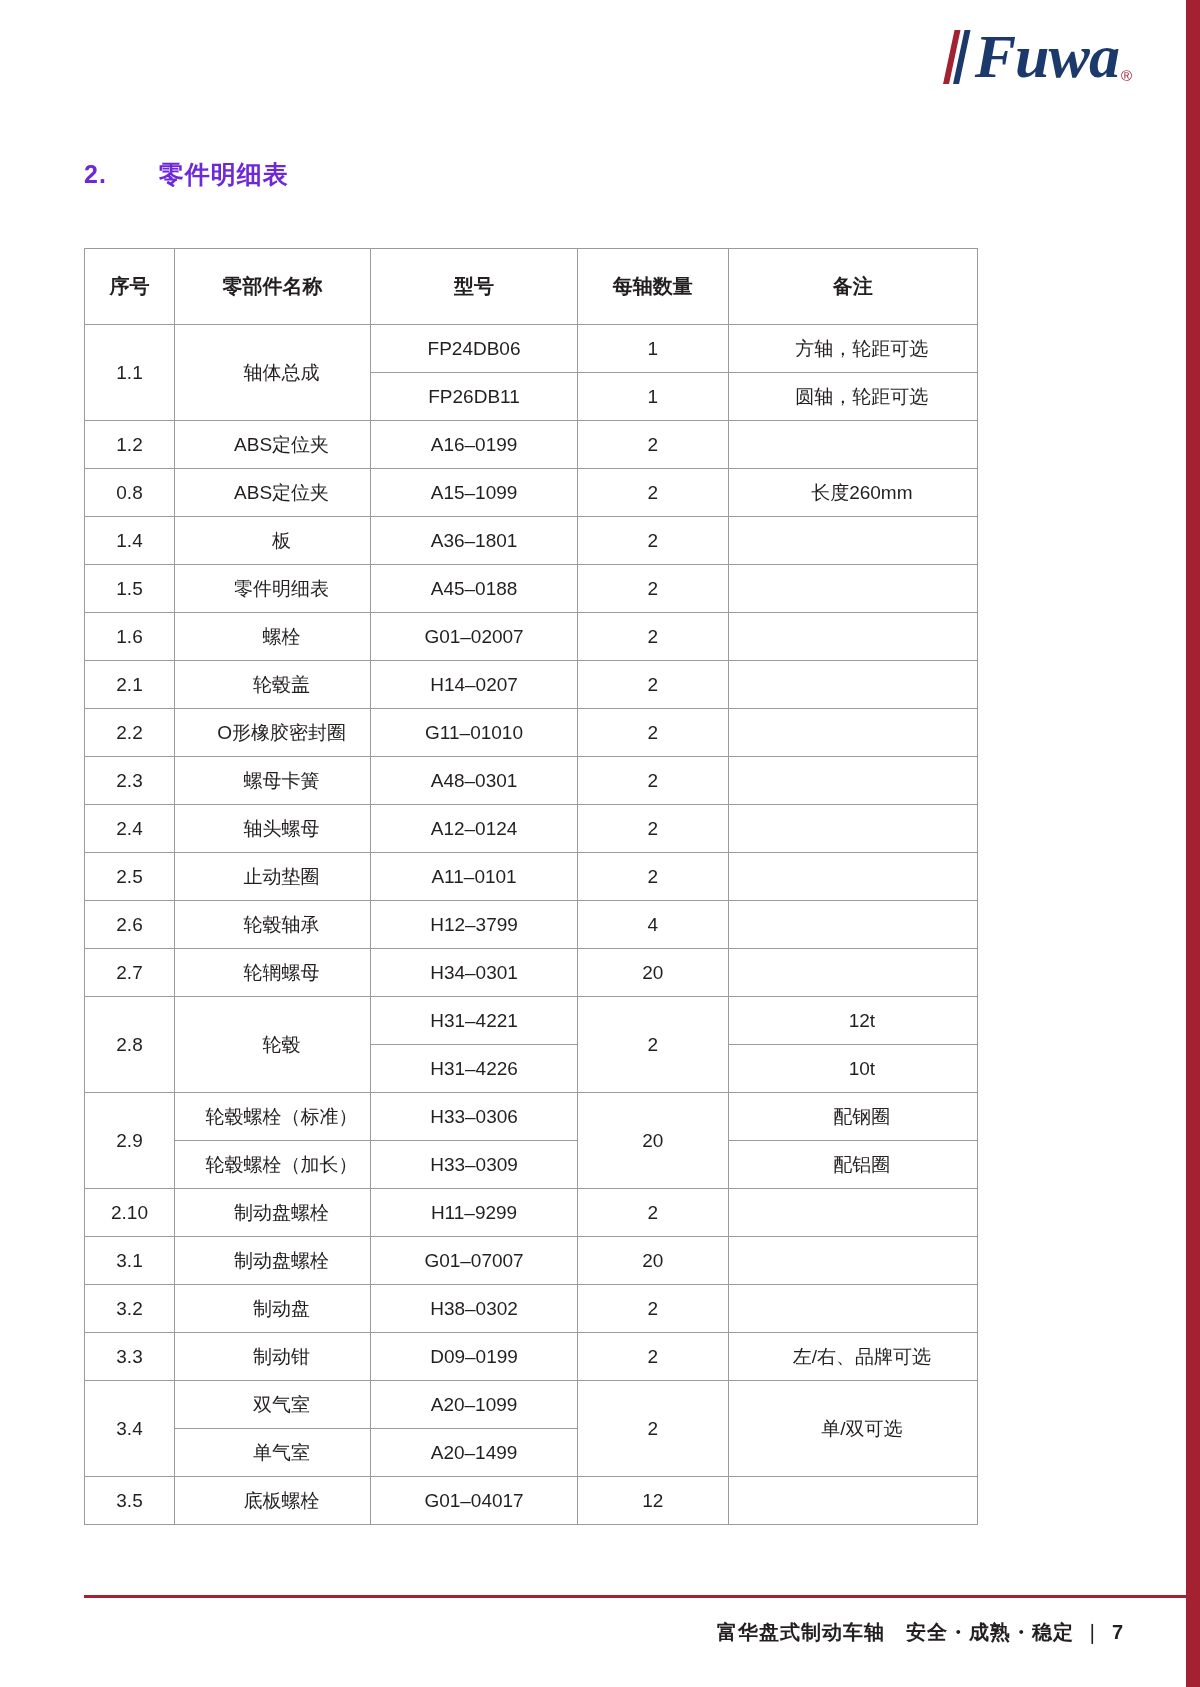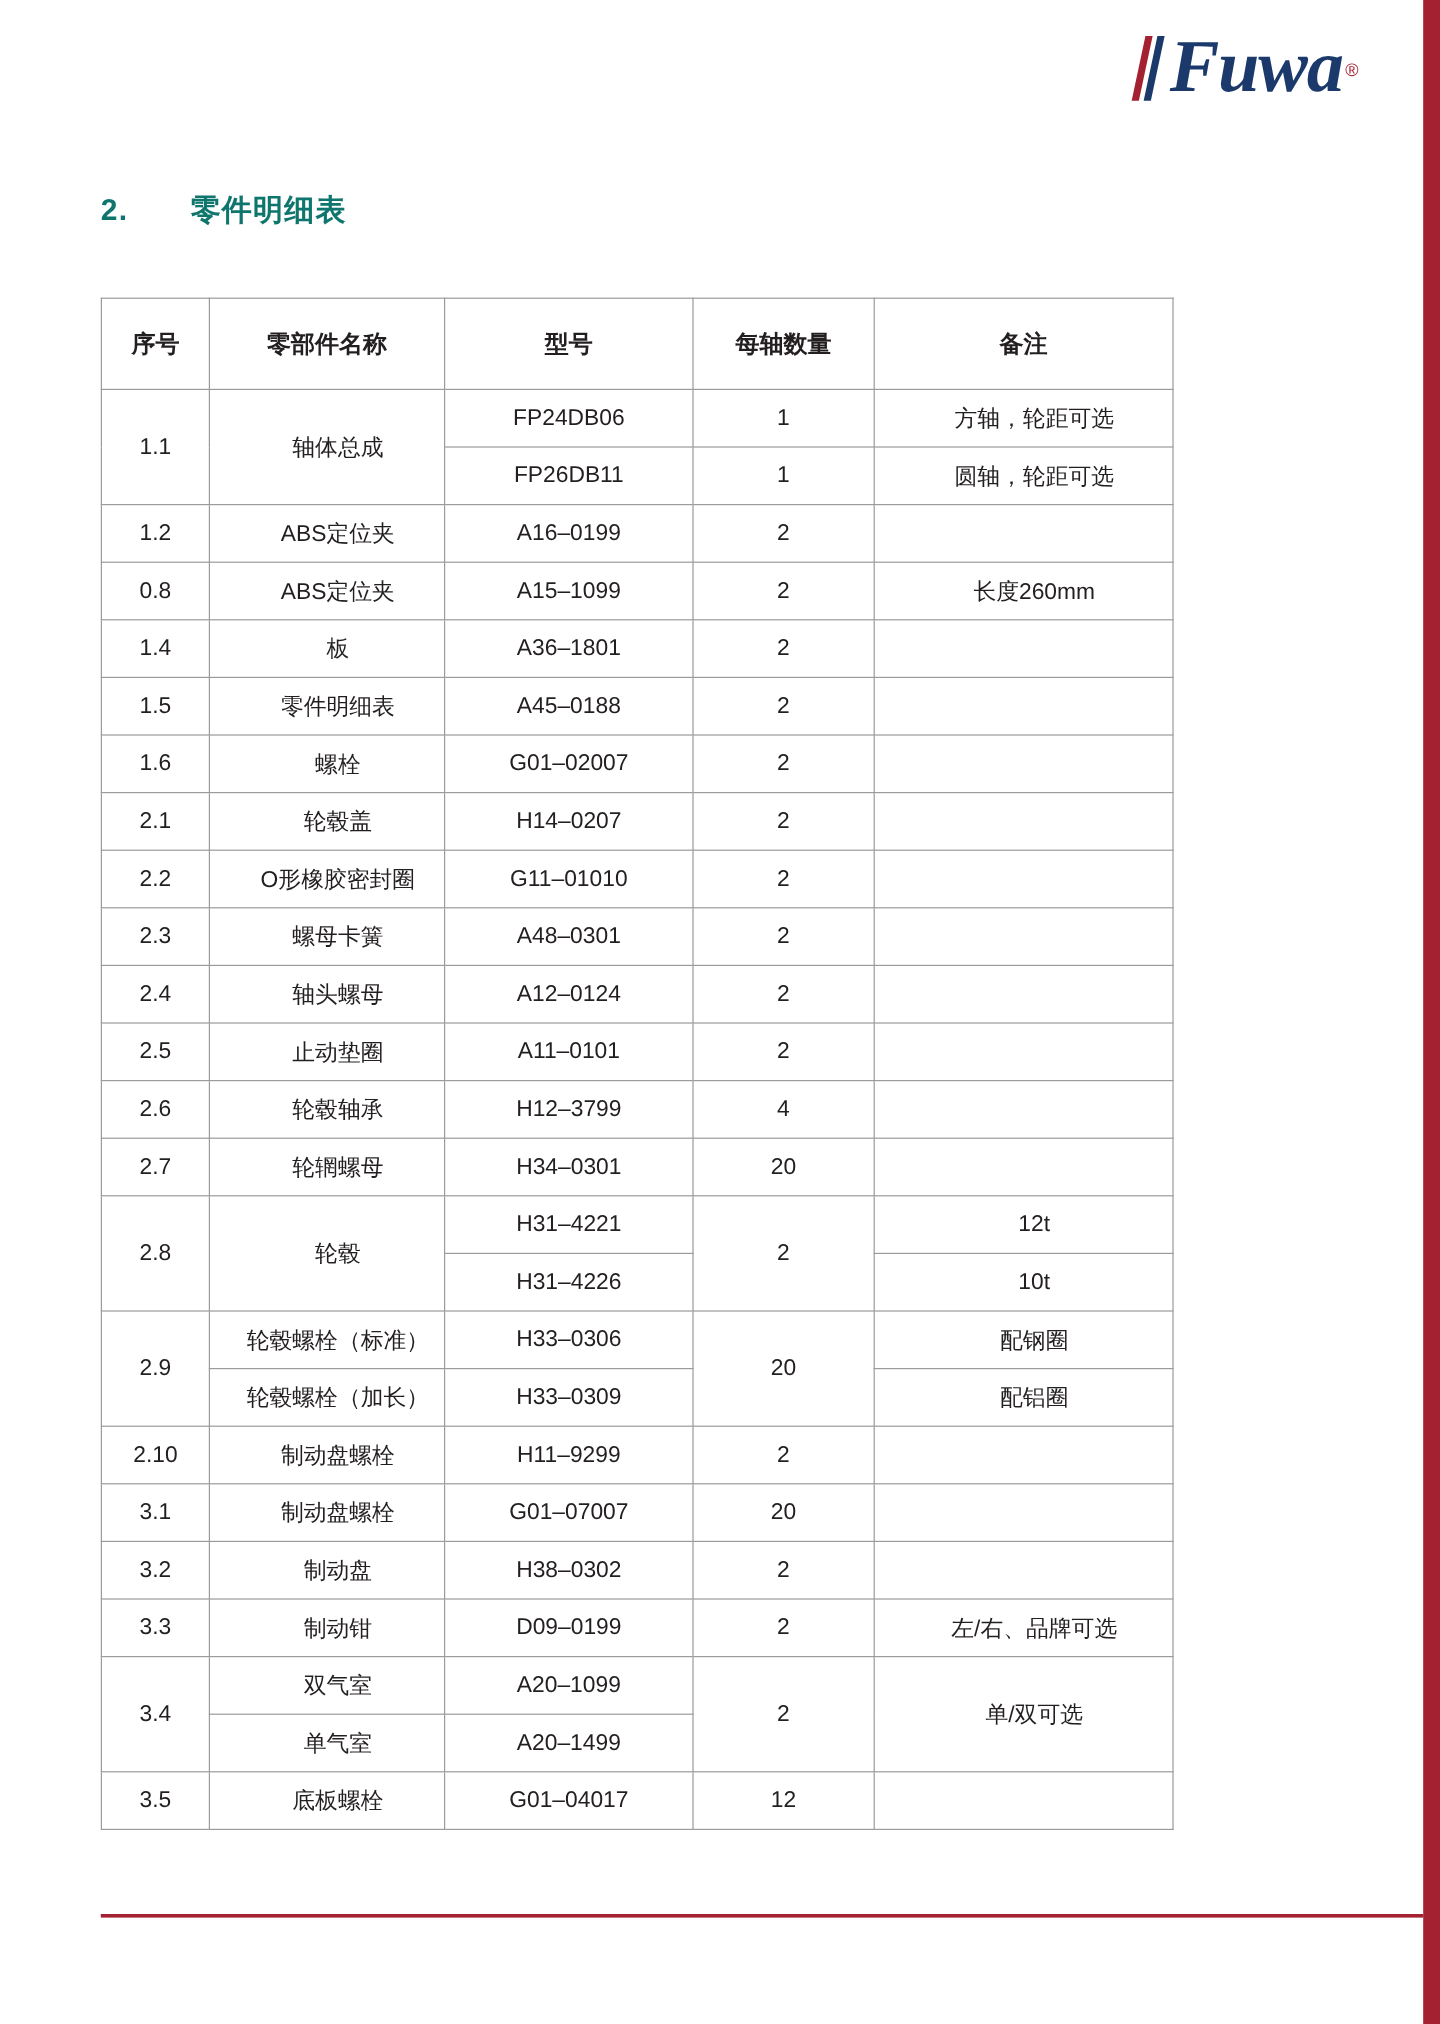--- a/index.html
+++ b/index.html
@@ -20,21 +20,21 @@
     background: #a42131;
   }
   .edge-left {
     position: absolute; top: 0; left: 0; width: 8px; height: 1687px;
     background: #ffffff;
   }
 
   
   .logo-wrap {
     position: absolute; top: 28px; right: 68px;
-    display: flex; align-items: center;
+    display: flex; align-items: flex-end;
   }
   .logo-bars {
     display: flex; align-items: flex-end; height: 56px; margin-right: 6px;
     transform: skewX(-12deg);
   }
   .logo-bars i {
     display: block; width: 6px; height: 54px; margin-right: 4px; background: #a42131;
   }
   .logo-bars i.b2 { background: #1b3a6b; height: 54px; }
   .logo-text {
@@ -44,21 +44,21 @@
     color: #1b3a6b; letter-spacing: -1px;
   }
   .logo-reg {
     font-size: 15px; color: #a42131; margin-left: 2px; margin-top: 4px;
     font-family: "Liberation Sans", sans-serif; font-style: normal; font-weight: normal;
   }
 
   
   .section-head {
     position: absolute; left: 84px; top: 158px;
-    font-size: 25px; font-weight: bold; color: #0f766e;
+    font-size: 25px; font-weight: bold; color: #6d28d9;
     letter-spacing: 1px;
   }
   .section-head .num { margin-right: 52px; }
 
   
   .table-wrap {
     position: absolute; left: 84px; top: 248px; width: 894px;
   }
   table.parts {
     border-collapse: collapse; width: 100%;
@@ -312,13 +312,16 @@
         <td>G01–04017</td>
         <td>12</td>
         <td class="remark"></td>
       </tr>
     </tbody>
   </table>
 </div>
 
 <div class="footer">
   <div class="footer-rule"></div>
+  <div class="footer-text">
+    <span>富华盘式制动车轴　安全・成熟・稳定</span><span class="sep">❘</span><span class="page">7</span>
+  </div>
 </div>
 
 </body></html>

